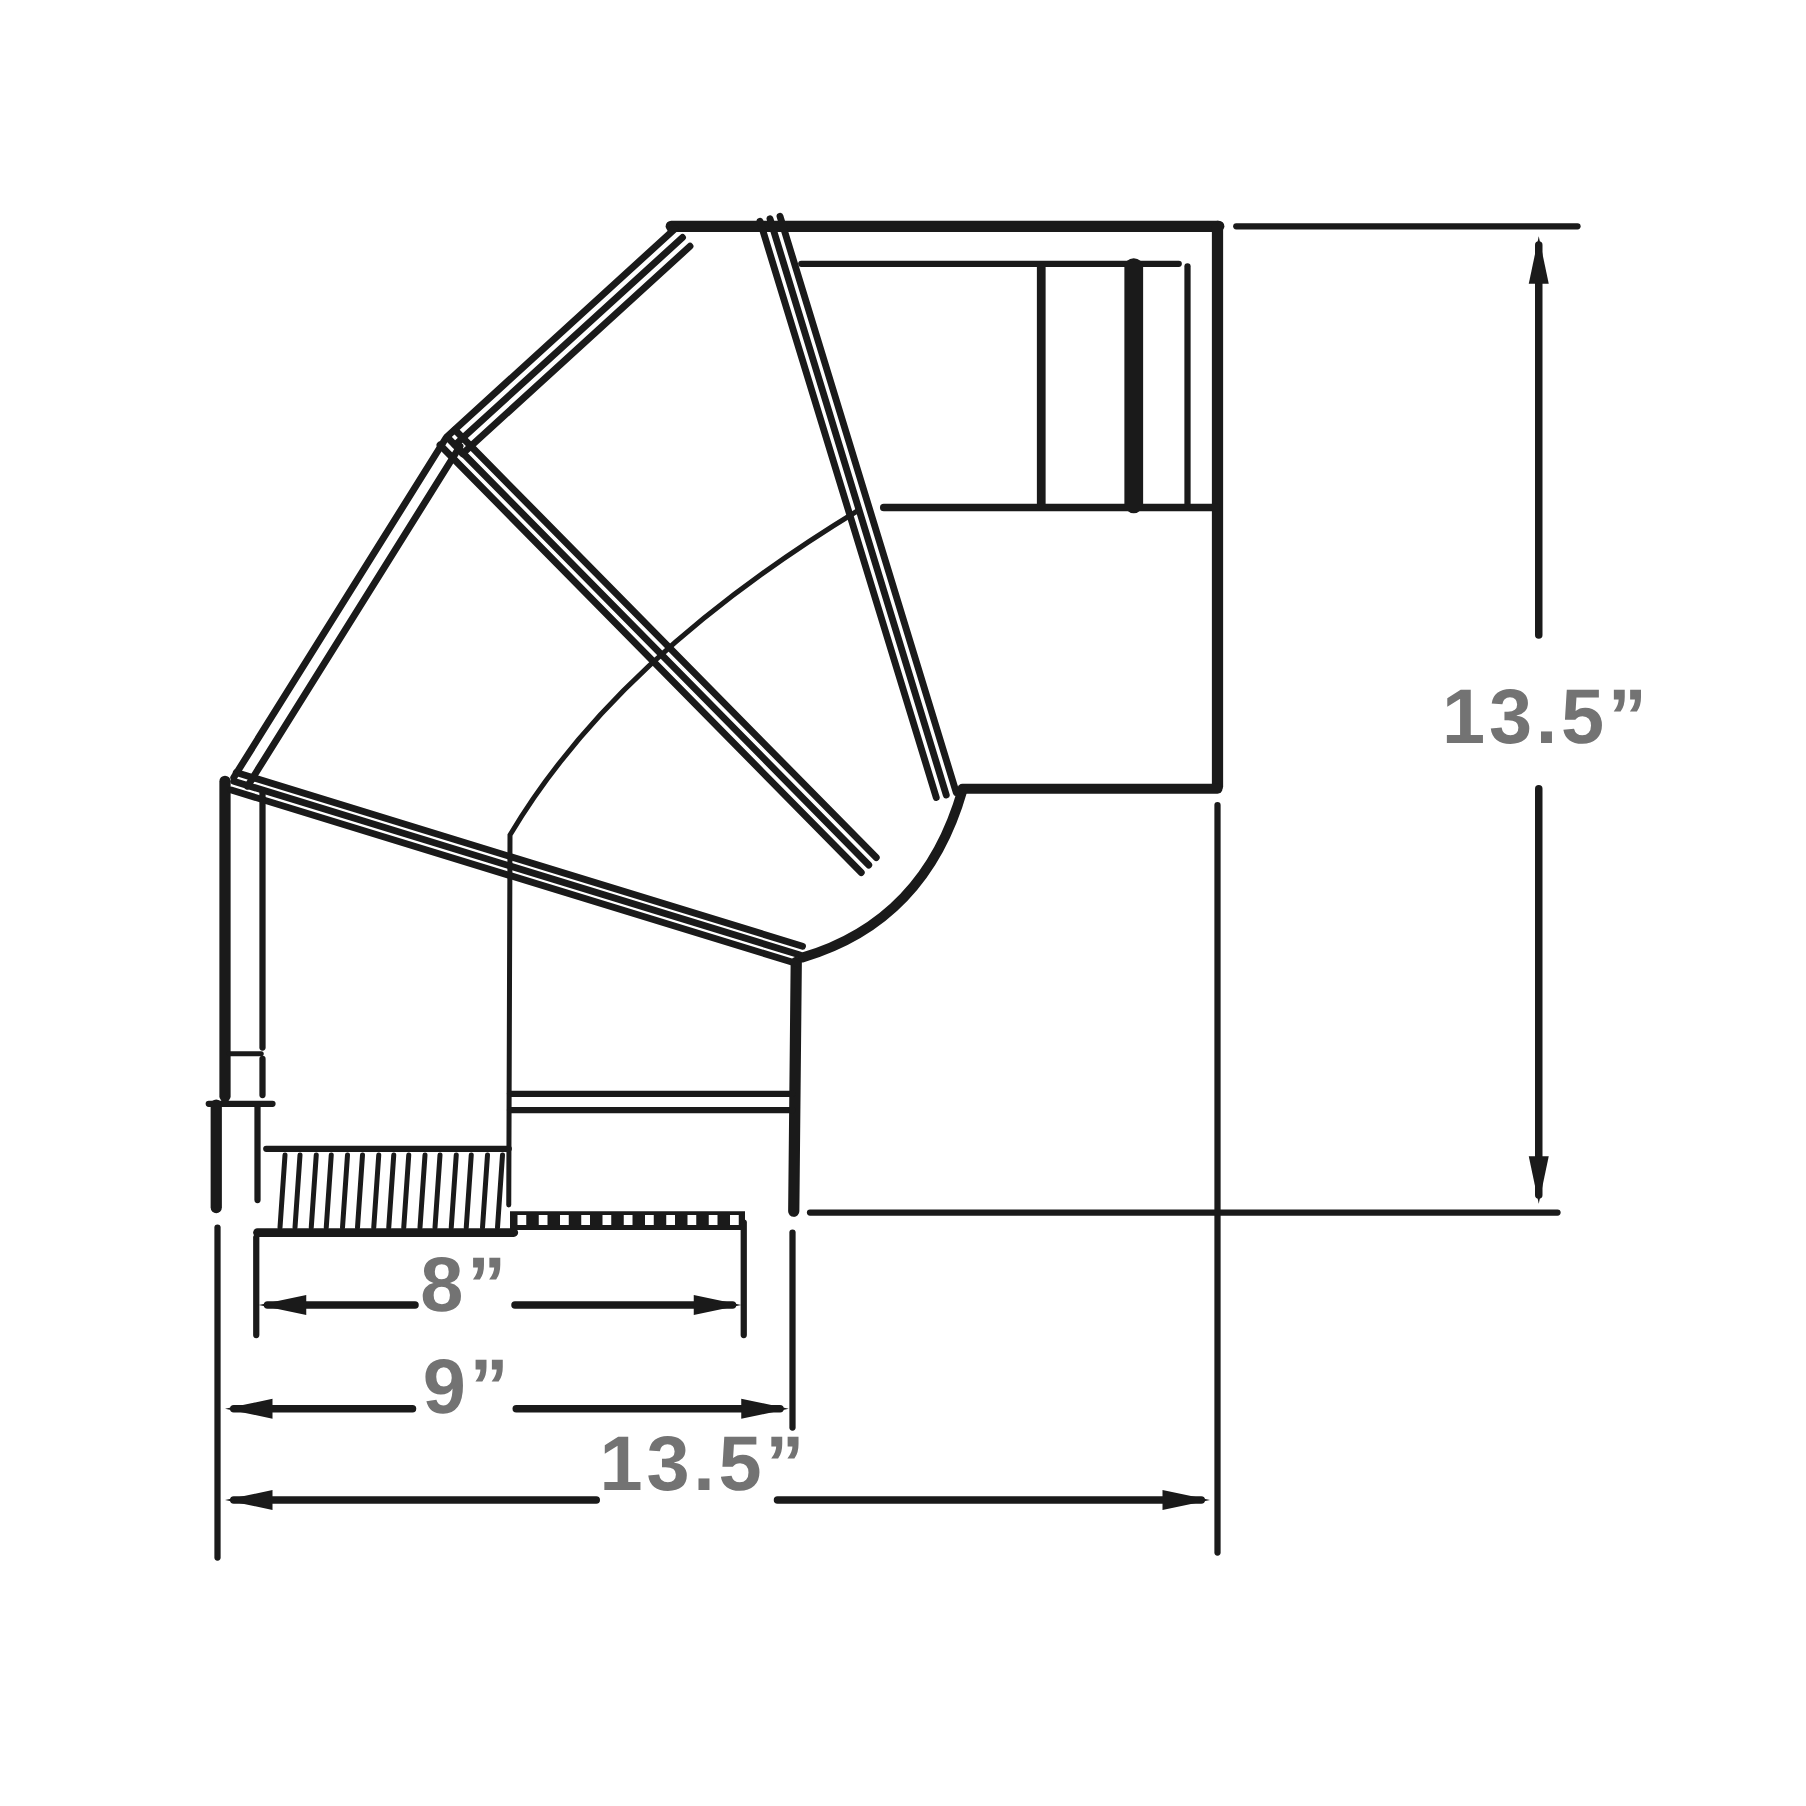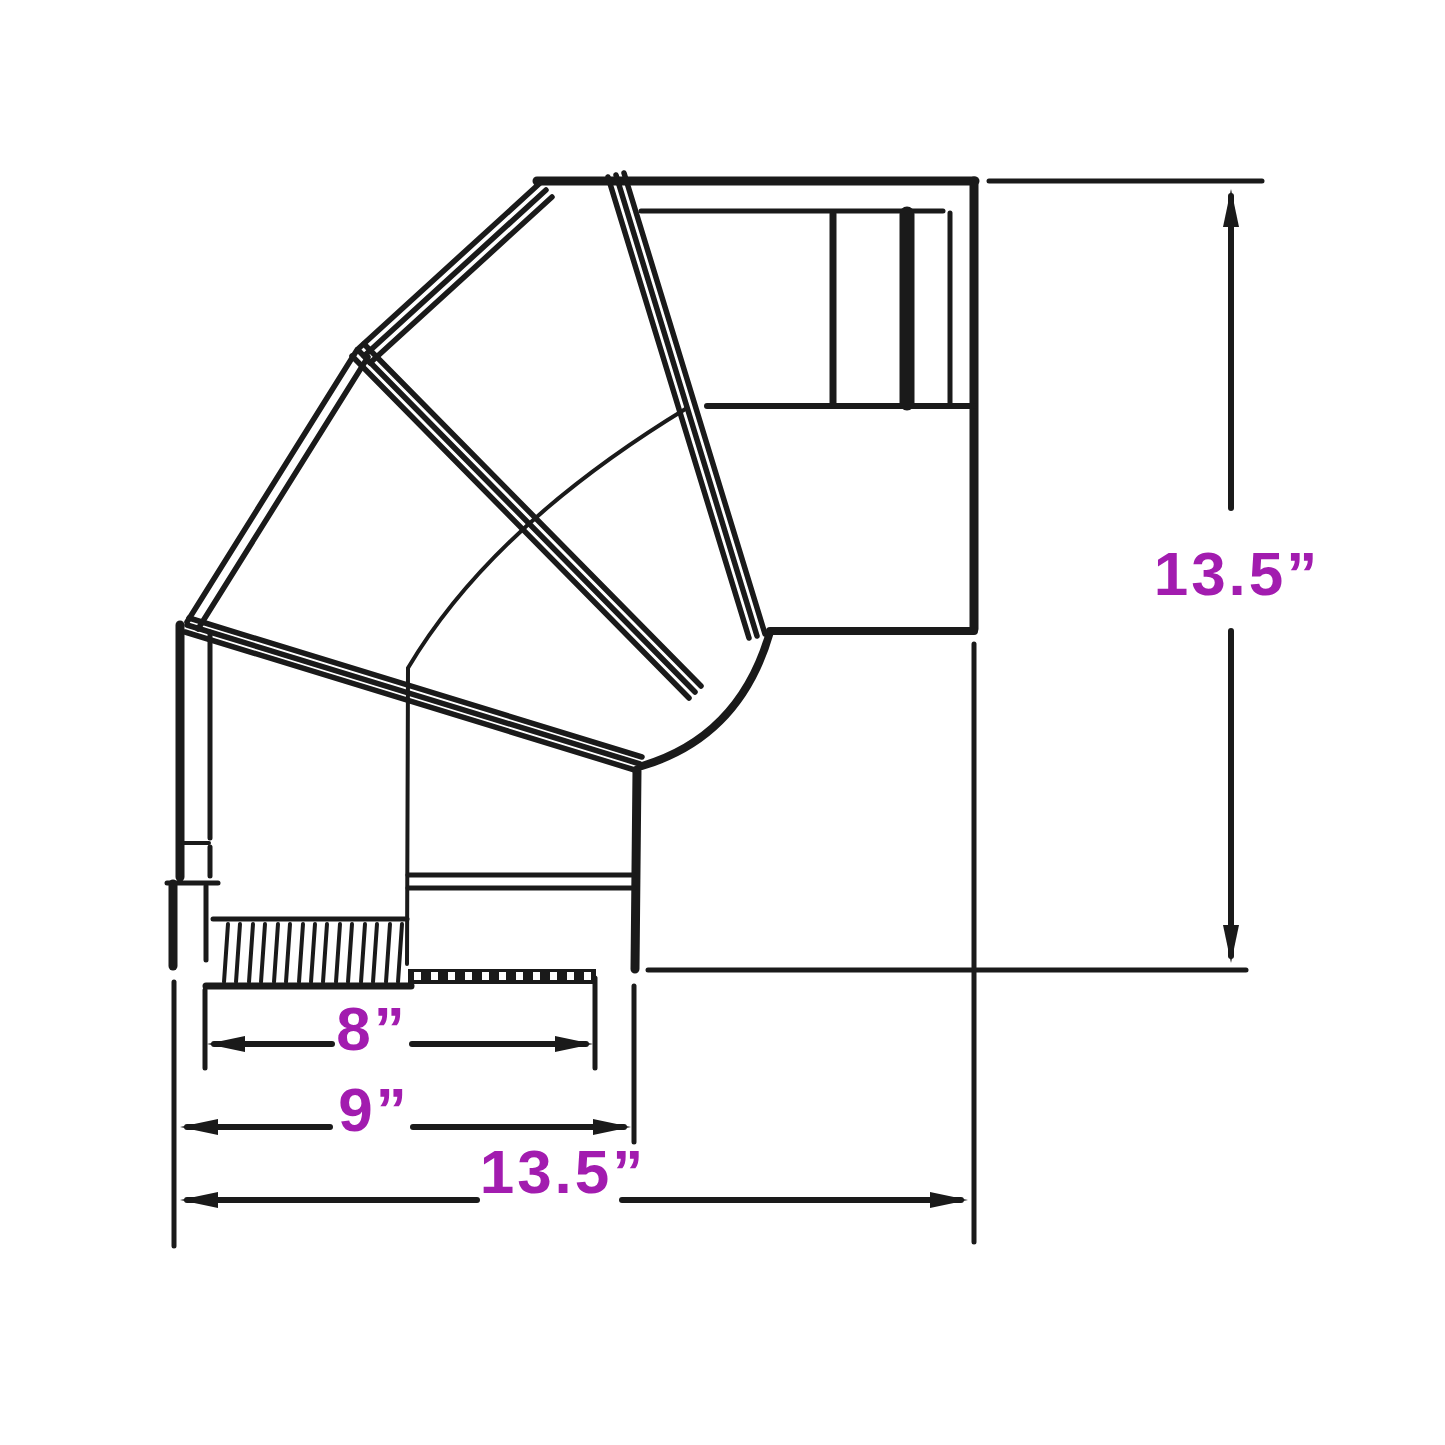--- a/index.html
+++ b/index.html
@@ -2,21 +2,21 @@
 <html><head>
 <meta charset="utf-8">
 <style>
   html,body{margin:0;padding:0;background:#fff;}
   #stage{
     position:relative;width:1445px;height:1445px;background:#fff;
     font-family:"Liberation Sans", sans-serif;overflow:hidden;
   }
   #stage svg{position:absolute;left:0;top:0;}
   .dim-label{
-    position:absolute;color:#a21caf;font-weight:bold;font-size:62px;
+    position:absolute;color:#737373;font-weight:bold;font-size:62px;
     letter-spacing:3px;line-height:1;text-align:center;white-space:nowrap;
   }
 </style>
 </head>
 <body>
 
 <div id="stage">
 
   <svg width="1445" height="1445" viewBox="0 0 1445 1445">
     <g stroke="#1a1a1a" fill="none" stroke-linecap="round">

